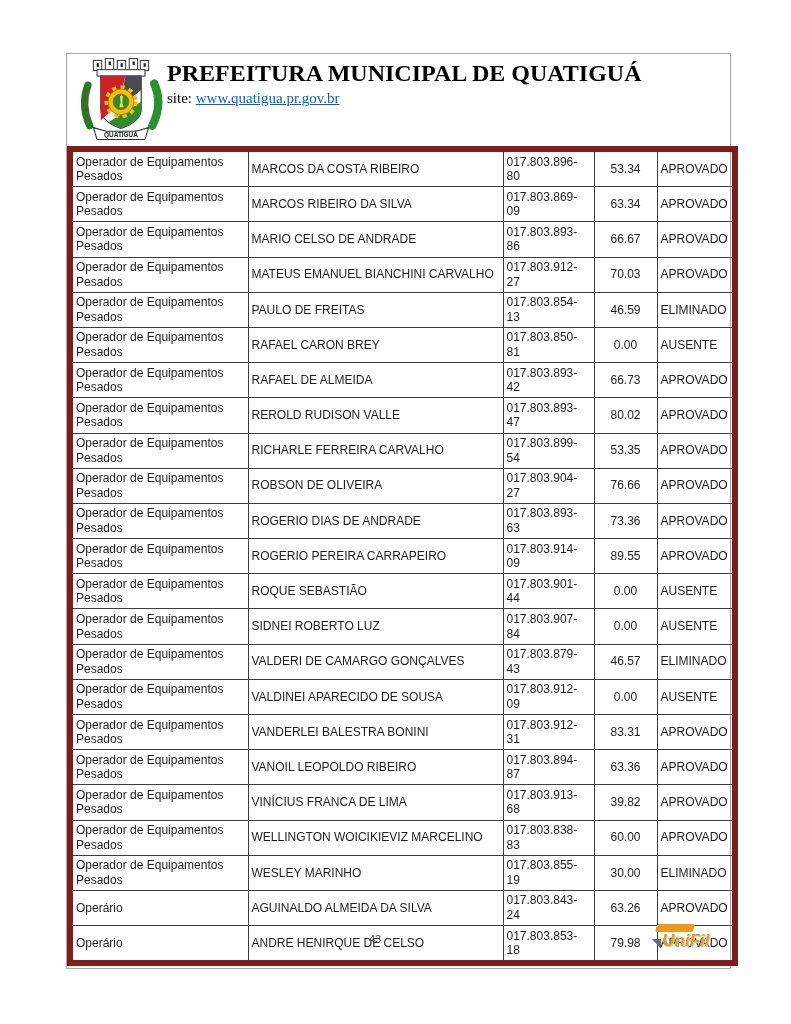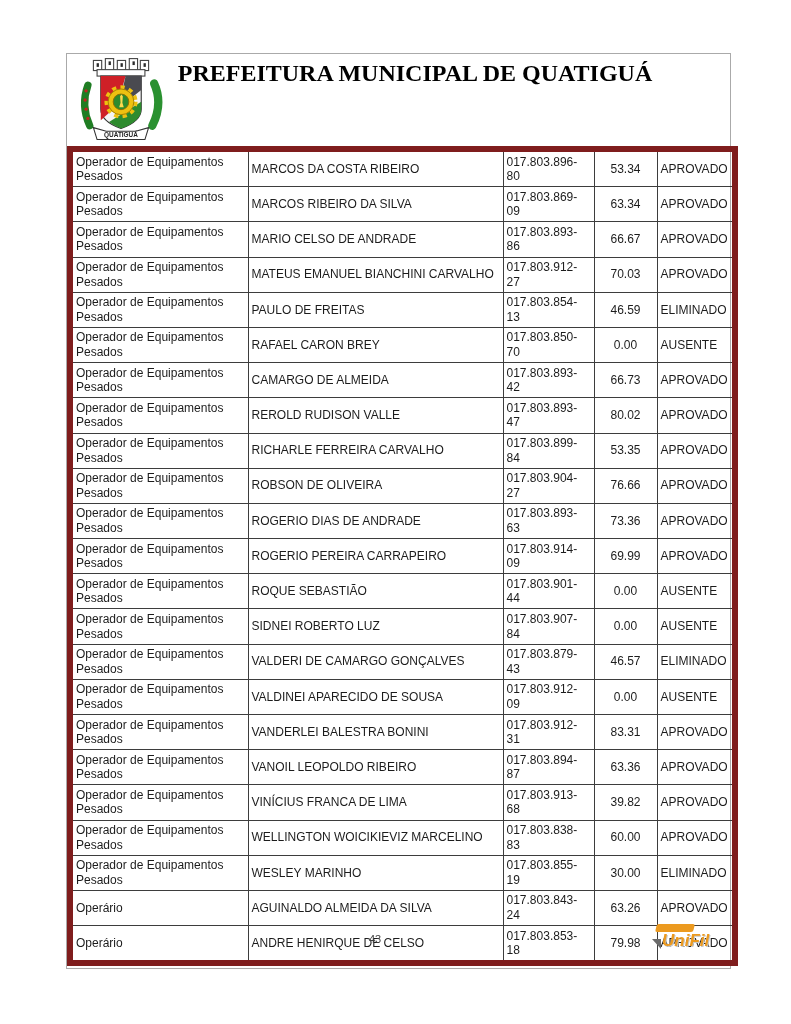--- a/index.html
+++ b/index.html
@@ -11,21 +11,21 @@
   
   .page {
     position:absolute; left:66px; top:53px; width:665px; height:916px;
     border:1px solid #aaaaaa; background:#ffffff;
   }
   
   .doc-header { position:absolute; top:0; left:0; right:0; height:92px; }
   .coat-of-arms { position:absolute; left:8px; top:3px; width:92px; height:86px; }
   .header-text {
     position:absolute; left:0; right:0; top:0;
-    padding:5px 67px 0 100px; text-align:center;
+    padding:5px 67px 0 100px; 
     font-family:"Liberation Serif", serif;
   }
   .doc-title {
     font-size:24px; font-weight:bold; color:#000; white-space:nowrap;
     line-height:28px; letter-spacing:0px;
   }
   .doc-address {
     font-size:11.5px; color:#000; white-space:nowrap; line-height:14px; margin-top:3px;
   }
   .doc-site { font-size:15px; line-height:19px; margin-top:2px; color:#000; }
@@ -116,20 +116,21 @@
       <circle cx="50" cy="48" r="14" fill="#eec111" stroke="#a07d00" stroke-width="1"></circle>
       <circle cx="50" cy="48" r="8.5" fill="#2e8b2e" stroke="#8a6d00" stroke-width="1"></circle>
       <path d="M49,42 l1.5,-2 1.5,2 -0.5,7 1.5,5 h-5 l1.5,-5 Z" fill="#ffd94d"></path>
 
       <path d="M20,76 L34,80 H66 L80,76 L76,89 H24 Z" fill="#ffffff" stroke="#333" stroke-width="1.2"></path>
       <text x="50" y="86.5" text-anchor="middle" font-size="7" font-weight="bold" fill="#222" font-family="Liberation Sans, sans-serif">QUATIGUÁ</text>
     </svg>
 
     <div class="header-text">
       <div class="doc-title">PREFEITURA MUNICIPAL DE QUATIGUÁ</div>
+      <div class="doc-site"><span>site: </span><span class="site-url">www.quatigua.pr.gov.br</span></div>
     </div>
   </div>
 
   <table class="results">
     <colgroup>
       <col style="width:178px">
         <col style="width:255px">
         <col style="width:91px">
       <col style="width:63px">
         <col style="width:78px">
@@ -166,42 +167,42 @@
         <tr>
       <td class="c-cargo">Operador de Equipamentos Pe­sados</td>
       <td class="c-name">PAULO DE FREITAS</td>
       <td class="c-doc">017.803.854-13</td>
       <td class="c-score">46.59</td>
       <td class="c-status">ELIMINADO</td>
     </tr>
         <tr>
       <td class="c-cargo">Operador de Equipamentos Pe­sados</td>
       <td class="c-name">RAFAEL CARON BREY</td>
-      <td class="c-doc">017.803.850-70</td>
+      <td class="c-doc">017.803.850-81</td>
       <td class="c-score">0.00</td>
       <td class="c-status">AUSENTE</td>
     </tr>
         <tr>
       <td class="c-cargo">Operador de Equipamentos Pe­sados</td>
-      <td class="c-name">CAMARGO DE ALMEIDA</td>
+      <td class="c-name">RAFAEL DE ALMEIDA</td>
       <td class="c-doc">017.803.893-42</td>
       <td class="c-score">66.73</td>
       <td class="c-status">APROVADO</td>
     </tr>
         <tr>
       <td class="c-cargo">Operador de Equipamentos Pe­sados</td>
       <td class="c-name">REROLD RUDISON VALLE</td>
       <td class="c-doc">017.803.893-47</td>
       <td class="c-score">80.02</td>
       <td class="c-status">APROVADO</td>
     </tr>
         <tr>
       <td class="c-cargo">Operador de Equipamentos Pe­sados</td>
       <td class="c-name">RICHARLE FERREIRA CARVALHO</td>
-      <td class="c-doc">017.803.899-84</td>
+      <td class="c-doc">017.803.899-54</td>
       <td class="c-score">53.35</td>
       <td class="c-status">APROVADO</td>
     </tr>
         <tr>
       <td class="c-cargo">Operador de Equipamentos Pe­sados</td>
       <td class="c-name">ROBSON DE OLIVEIRA</td>
       <td class="c-doc">017.803.904-27</td>
       <td class="c-score">76.66</td>
       <td class="c-status">APROVADO</td>
     </tr>
@@ -209,21 +210,21 @@
       <td class="c-cargo">Operador de Equipamentos Pe­sados</td>
       <td class="c-name">ROGERIO DIAS DE ANDRADE</td>
       <td class="c-doc">017.803.893-63</td>
       <td class="c-score">73.36</td>
       <td class="c-status">APROVADO</td>
     </tr>
         <tr>
       <td class="c-cargo">Operador de Equipamentos Pe­sados</td>
       <td class="c-name">ROGERIO PEREIRA CARRAPEIRO</td>
       <td class="c-doc">017.803.914-09</td>
-      <td class="c-score">69.99</td>
+      <td class="c-score">89.55</td>
       <td class="c-status">APROVADO</td>
     </tr>
         <tr>
       <td class="c-cargo">Operador de Equipamentos Pe­sados</td>
       <td class="c-name">ROQUE SEBASTIÃO</td>
       <td class="c-doc">017.803.901-44</td>
       <td class="c-score">0.00</td>
       <td class="c-status">AUSENTE</td>
     </tr>
         <tr>

